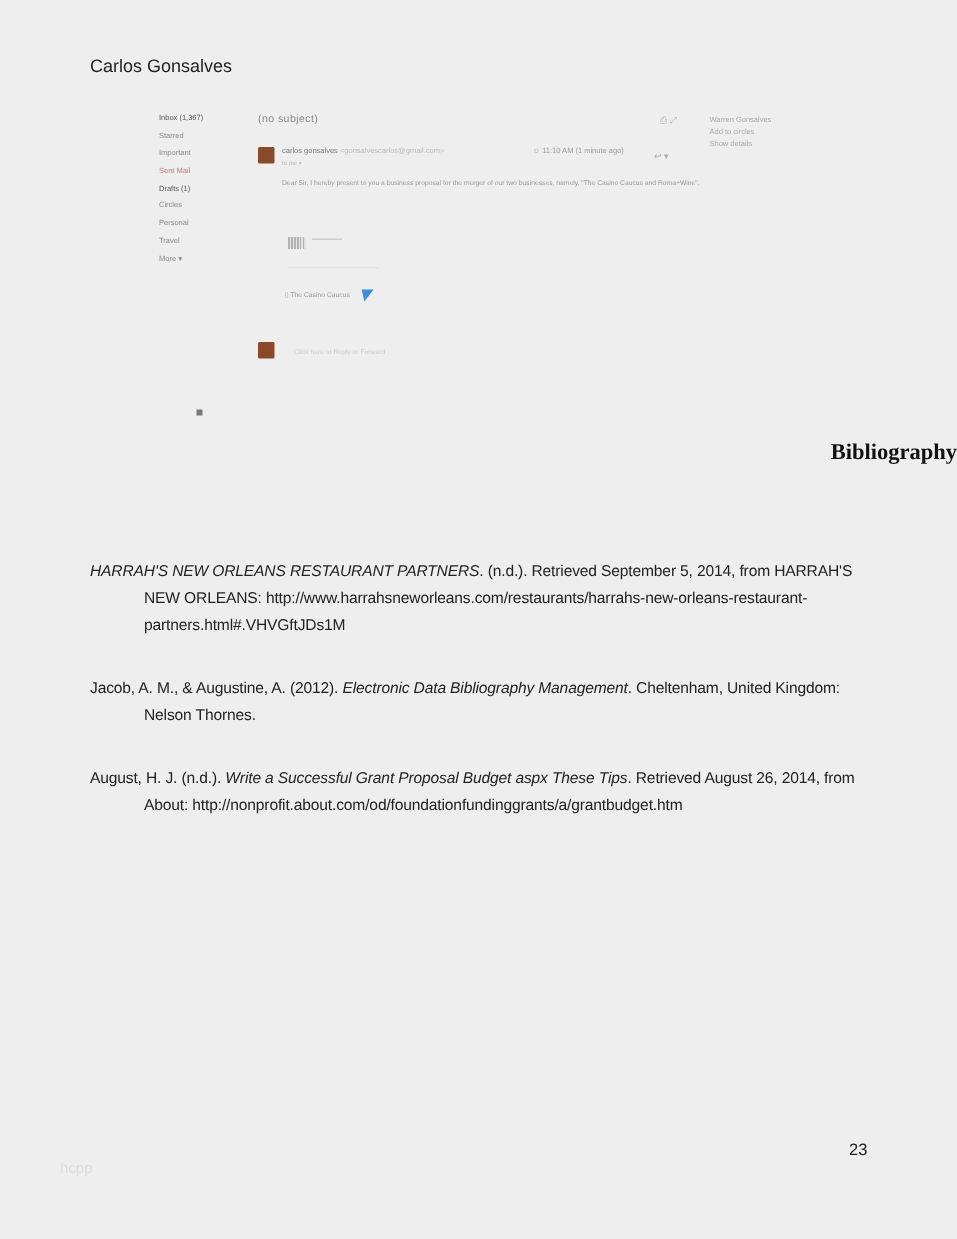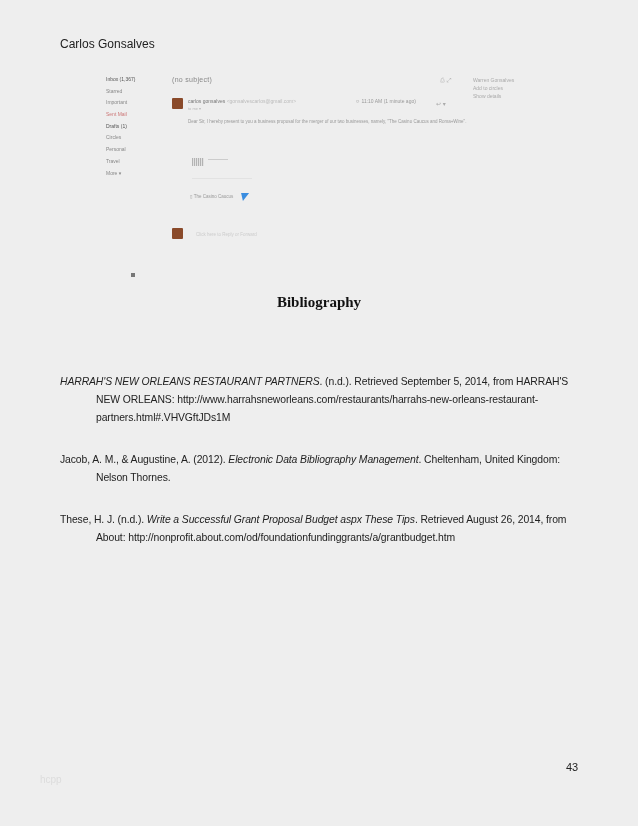--- a/index.html
+++ b/index.html
@@ -33,21 +33,21 @@
     .sig-box { position: absolute; left: 92px; top: 88px; width: 40px; height: 12px; }
     .sig-logo { position: absolute; left: 0; top: 2px; width: 12px; height: 8px; background: repeating-linear-gradient(90deg,#999 0 1px,#ddd 1px 2px); opacity: 0.7; }
     .sig-line { position: absolute; left: 16px; top: 3px; width: 20px; height: 1px; background: #ccc; }
     .sig-rule { position: absolute; left: 92px; top: 110px; width: 60px; height: 1px; background: #e2e2e2; }
     .attach { position: absolute; left: 90px; top: 125px; font-size: 4.5px; color: #999; white-space: nowrap; }
     .attach .tri { display: inline-block; width: 0; height: 0; border-left: 4px solid transparent; border-right: 4px solid transparent; border-top: 8px solid #3a8de0; transform: skewX(-15deg); margin-left: 6px; vertical-align: middle; }
     .reply-row { position: absolute; left: 96px; top: 164px; font-size: 4.5px; color: #ccc; white-space: nowrap; }
     .bullet { position: absolute; left: 131px; top: 273px; width: 4px; height: 4px; background: #777; }
 
     .bib-title {
-      position: absolute; left: 0; width: 638px; top: 294px; text-align: center;
+      position: absolute; left: 0; width: 638px; top: 294px; text-align: right;
       font-family: "Liberation Serif", serif; font-weight: bold; font-size: 15px; color: #111;
     }
     .refs { position: absolute; left: 60px; top: 349px; width: 520px; }
     .ref {
       font-size: 10.4px; line-height: 18px; color: #222;
       padding-left: 36px; text-indent: -36px; margin-bottom: 6.5px;
       letter-spacing: -0.1px;
       margin-top: 24px;
     }
     .ref i { font-style: italic; }
@@ -101,17 +101,17 @@
   <div class="reply-row">Click here to Reply or Forward</div>
 </div>
 
 <div class="bullet"></div>
 
 <div class="bib-title">Bibliography</div>
 
 <div class="refs">
   <div class="ref"><span></span><i>HARRAH'S NEW ORLEANS RESTAURANT PARTNERS</i><span>. (n.d.). Retrieved September 5, 2014, from HARRAH'S NEW ORLEANS: http://www.harrahsneworleans.com/restaurants/harrahs-new-orleans-restaurant-partners.html#.VHVGftJDs1M</span></div>
   <div class="ref"><span>Jacob, A. M., &amp; Augustine, A. (2012). </span><i>Electronic Data Bibliography Management</i><span>. Cheltenham, United Kingdom: Nelson Thornes.</span></div>
-  <div class="ref"><span>These, H. J. (n.d.). </span><i>Write a Successful Grant Proposal Budget aspx These Tips</i><span>. Retrieved August 26, 2014, from About: http://nonprofit.about.com/od/foundationfundinggrants/a/grantbudget.htm</span></div>
+  <div class="ref"><span>August, H. J. (n.d.). </span><i>Write a Successful Grant Proposal Budget aspx These Tips</i><span>. Retrieved August 26, 2014, from About: http://nonprofit.about.com/od/foundationfundinggrants/a/grantbudget.htm</span></div>
 </div>
 
-<div class="page-number">43</div>
+<div class="page-number">23</div>
 <div class="watermark">hcpp</div>
 
 </body></html>

